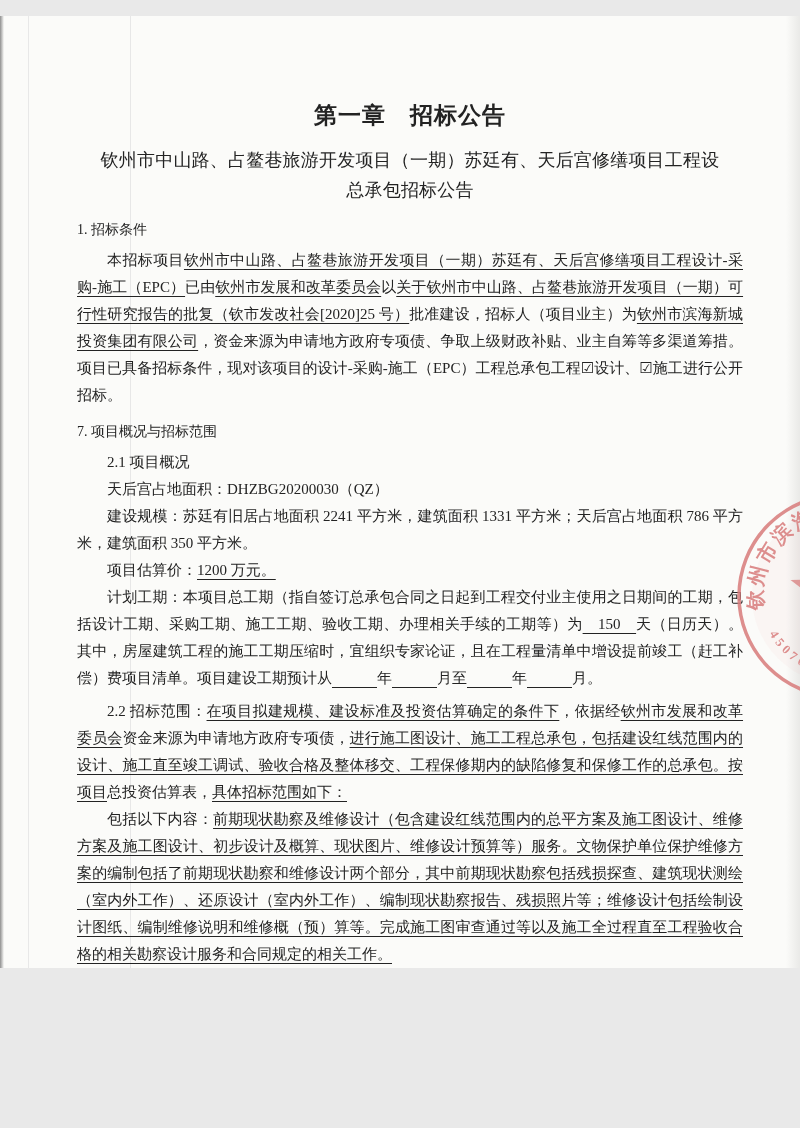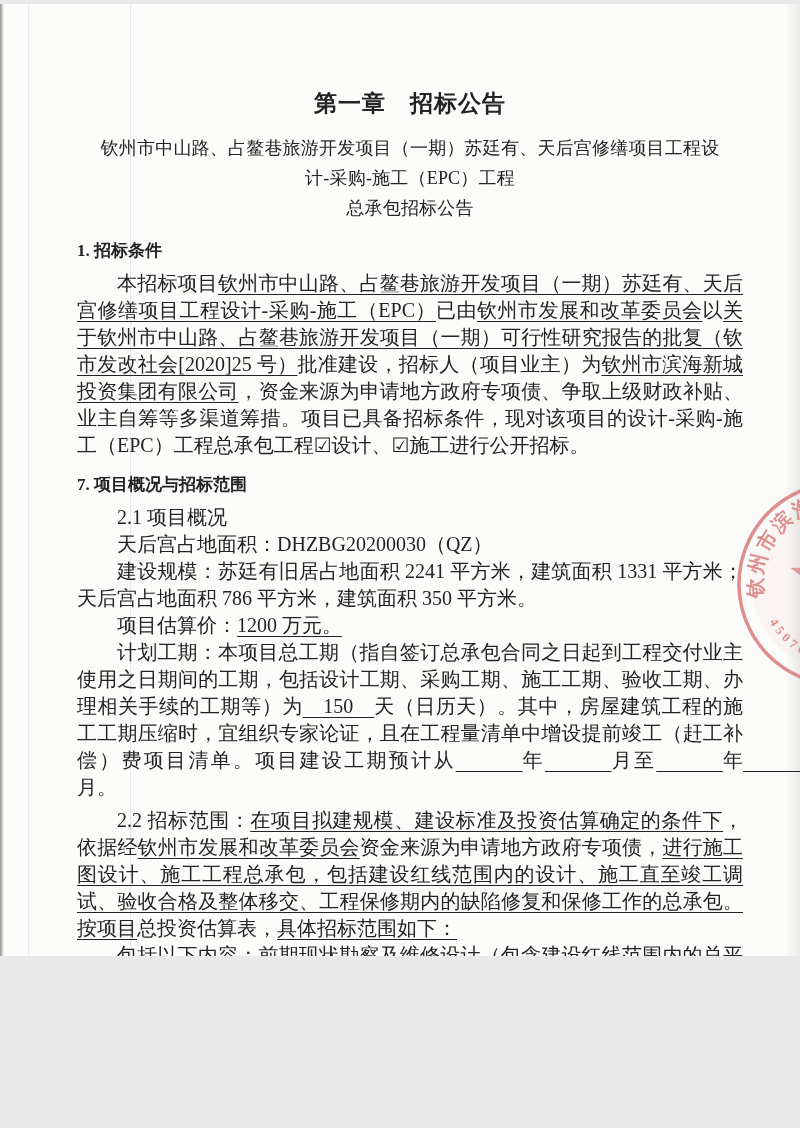--- a/index.html
+++ b/index.html
@@ -1,17 +1,17 @@
 <!DOCTYPE html>
 <html><head>
 <meta charset="utf-8">
 <style>
   html,body{margin:0;padding:0;background:#e9e9e9;}
   .page{
-    position:relative;width:800px;height:952px;margin:4px auto;
+    position:relative;width:800px;height:952px;margin:16px auto;
     background:#fbfbf9;overflow:hidden;
     font-family:"Liberation Serif","DejaVu Serif",serif;
     color:#232323;
   }
   
   .edge-left{position:absolute;left:0;top:0;width:4px;height:100%;
     background:linear-gradient(to right,#8f8f8f,rgba(160,160,160,0));}
   .fold-a{position:absolute;left:28px;top:0;width:1px;height:100%;background:rgba(150,150,155,.18);}
   .fold-b{position:absolute;left:130px;top:0;width:1px;height:100%;background:rgba(160,160,168,.22);}
   .edge-right{position:absolute;right:0;top:0;width:14px;height:100%;
@@ -19,23 +19,23 @@
   .smudge1{position:absolute;left:50px;top:1075px;width:330px;height:60px;
     background:radial-gradient(ellipse at center,rgba(185,205,222,.38),rgba(185,205,222,0) 70%);}
   .smudge2{position:absolute;left:330px;top:1085px;width:300px;height:50px;
     background:radial-gradient(ellipse at center,rgba(195,212,226,.30),rgba(195,212,226,0) 70%);}
   .smudge3{position:absolute;left:600px;top:990px;width:200px;height:120px;
     background:radial-gradient(ellipse at center,rgba(205,218,228,.20),rgba(205,218,228,0) 70%);}
 
   .content{position:absolute;left:77px;top:0;width:666px;}
   .chapter{margin:84px 0 14px;text-align:center;font-size:23px;font-weight:bold;letter-spacing:1px;}
   .doc-title{margin-top:14px;text-align:center;font-weight:normal;font-size:18px;line-height:30px;letter-spacing:.2px;}
-  .sec-heading{font-size:17px;font-weight:bold;margin:16px 0 8px;}
+  .sec-heading{font-size:14px;font-weight:normal;margin:16px 0 8px;}
   .sec-heading.s2{margin-top:14px;}
-  p{margin:0;font-size:20px;line-height:27px;}
+  p{margin:0;font-size:15px;line-height:27px;}
   .ind{text-indent:2em;}
   .just{text-align:justify;}
   .gap-top{margin-top:6px;}
   .gap-top8{margin-top:8px;}
   .u{text-decoration:underline;text-underline-offset:4px;text-decoration-thickness:1px;}
   .pagenum{margin-top:12px;text-align:center;font-size:14px;color:#333;}
 
   .stamp{position:absolute;left:730px;top:470px;opacity:.88;pointer-events:none;}
   .stamp text{font-family:"Liberation Serif","DejaVu Serif",serif;font-weight:bold;}
 </style>
@@ -51,21 +51,20 @@
   <div class="smudge1"></div>
   <div class="smudge2"></div>
   <div class="smudge3"></div>
 
   <div class="content">
 
     <div class="chapter">第一章　招标公告</div>
 
     <div class="doc-title">
       <div>钦州市中山路、占鳌巷旅游开发项目（一期）苏廷有、天后宫修缮项目工程设</div>
-      <div>计-采购-施工（EPC）工程</div>
       <div>总承包招标公告</div>
     </div>
 
     <div class="sec-heading">1. 招标条件</div>
 
     <p class="ind just"><span>本招标项目</span><span class="u">钦州市中山路、占鳌巷旅游开发项目（一期）苏廷有、天后宫修缮项目工程设计-采购-施工（EPC）</span><span>已由</span><span class="u">钦州市发展和改革委员会</span><span>以</span><span class="u">关于钦州市中山路、占鳌巷旅游开发项目（一期）可行性研究报告的批复（钦市发改社会[2020]25 号）</span><span>批准建设，招标人（项目业主）为</span><span class="u">钦州市滨海新城投资集团有限公司</span><span>，资金来源为申请地方政府专项债、争取上级财政补贴、业主自筹等多渠道筹措。项目已具备招标条件，现对该项目的设计-采购-施工（EPC）工程总承包工程☑设计、☑施工进行公开招标。</span></p>
 
     <div class="sec-heading s2">7. 项目概况与招标范围</div>
 
     <p class="ind gap-top8">2.1 项目概况</p>

